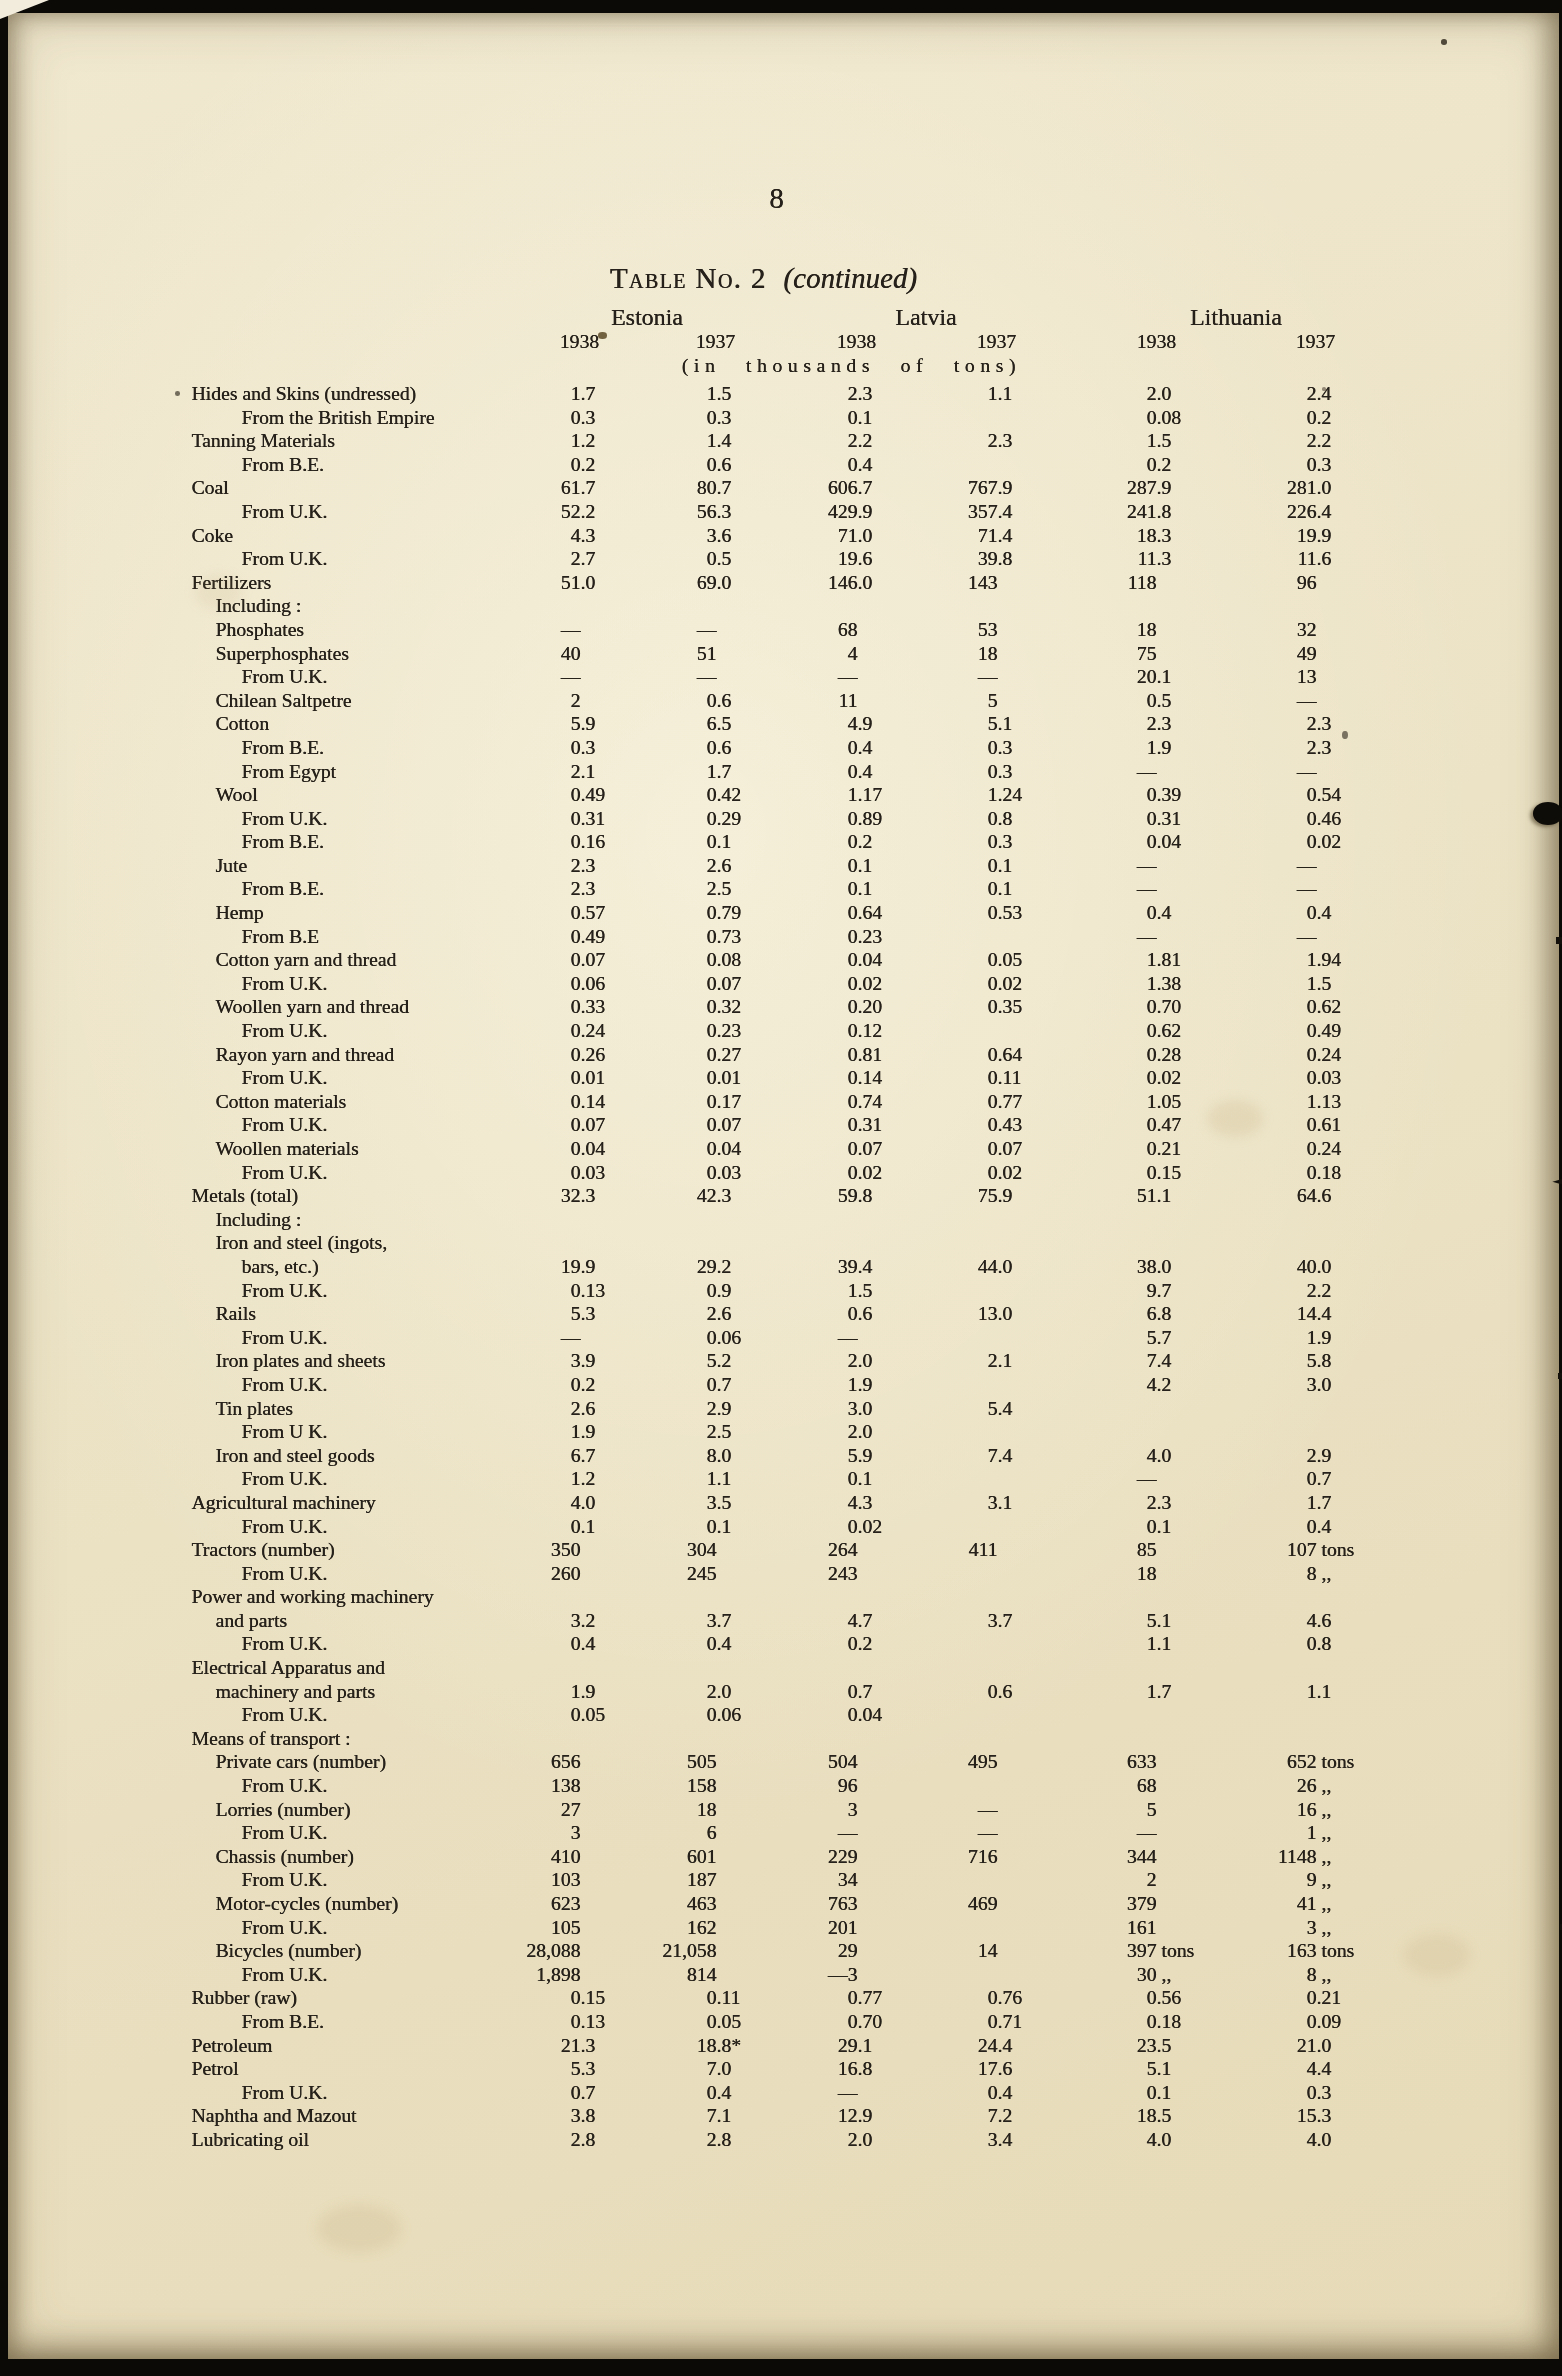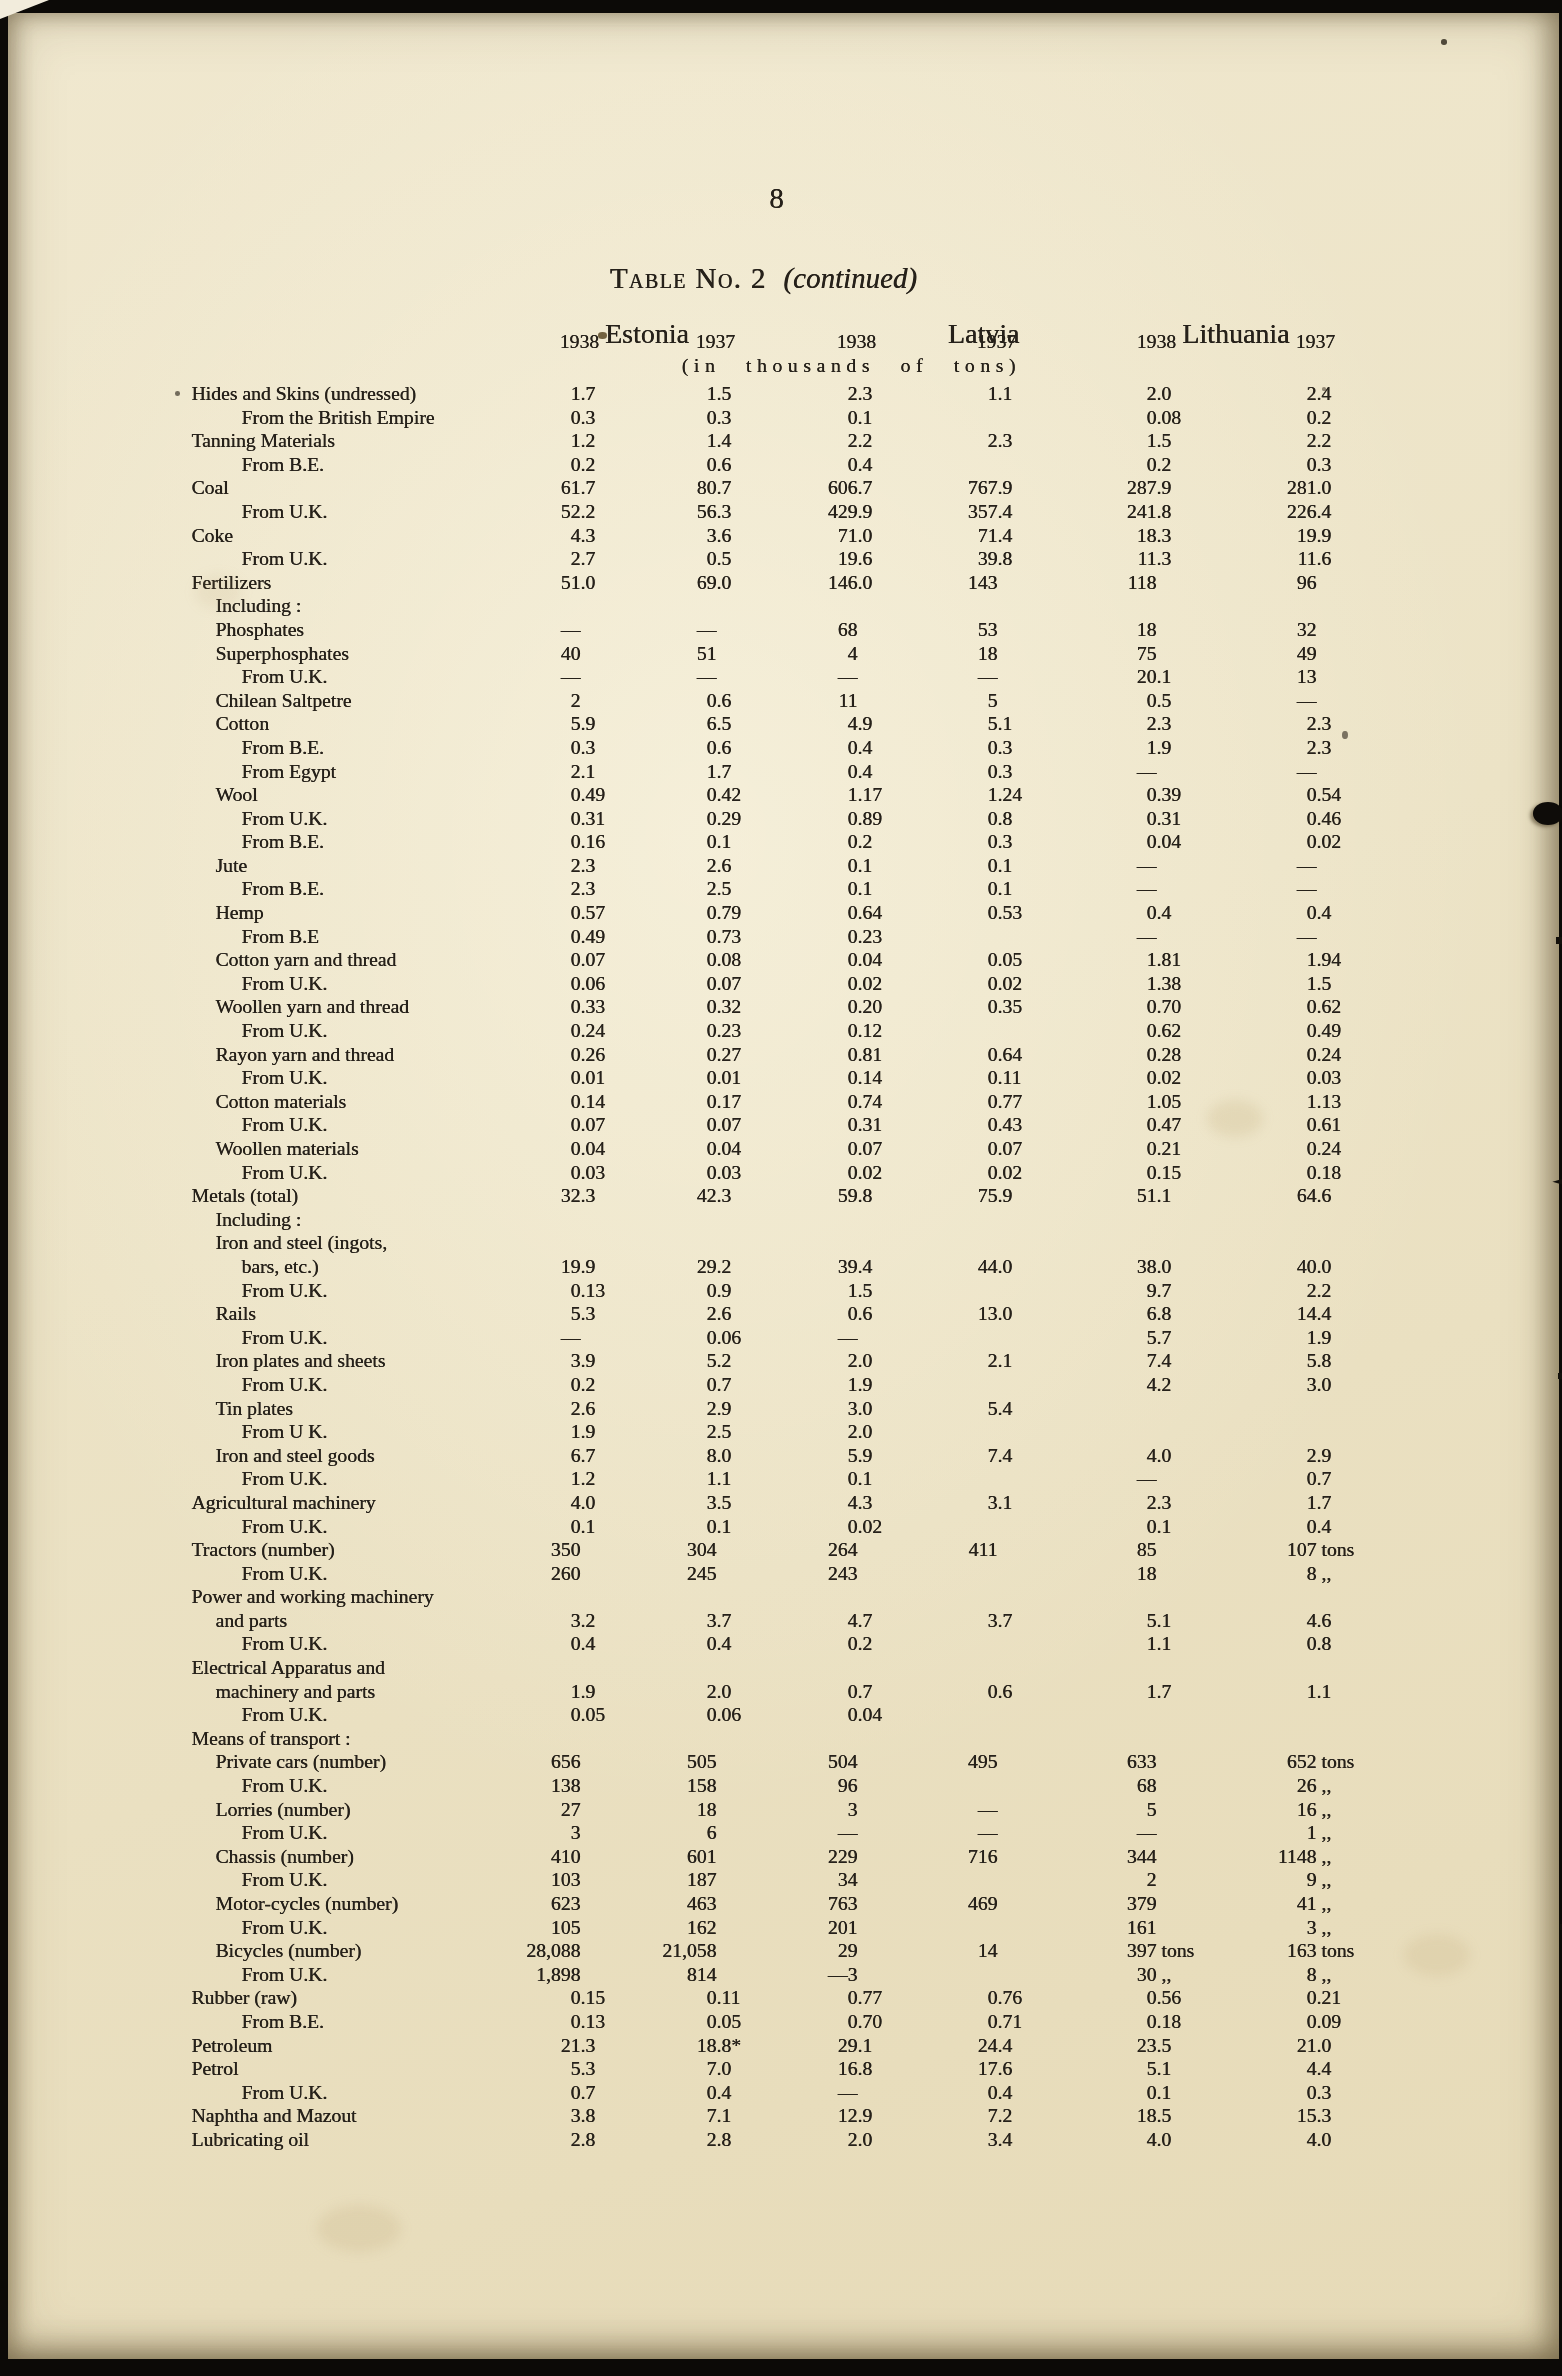--- a/index.html
+++ b/index.html
@@ -30,25 +30,25 @@
     font-size:29px;letter-spacing:0.9px;
     text-shadow:0.3px 0 0 currentColor;
   }
   .title{
     position:absolute;top:249px;left:0;width:1510px;text-align:center;
     font-size:29px;white-space:nowrap;
   }
   .title .sc{font-variant:small-caps;letter-spacing:1.4px;text-shadow:0.5px 0 0 currentColor;}
   .title .cont{font-style:italic;margin-left:9.4px;text-shadow:0.3px 0 0 currentColor;}
   .country{
-    position:absolute;top:305px;width:187px;text-align:center;
-    font-size:28px;text-shadow:0.3px 0 0 currentColor;
+    position:absolute;top:291px;width:187px;text-align:center;
+    font-size:24px;text-shadow:0.3px 0 0 currentColor;
   }
   .country.c-e{left:545px;}
-  .country.c-l{left:824px;text-align:right;}
+  .country.c-l{left:824px;}
   .country.c-li{left:1134px;}
   .year{
     position:absolute;top:317px;width:84px;text-align:center;
     font-size:19.7px;text-shadow:0.3px 0 0 currentColor;
   }
   .y0{left:529px;}.y1{left:665px;}.y2{left:806px;}
   .y3{left:946px;}.y4{left:1106px;}.y5{left:1265px;}
   .unitnote{
     position:absolute;top:341px;left:562px;width:562px;text-align:center;
     font-size:19.7px;letter-spacing:5.6px;word-spacing:15px;white-space:nowrap;

